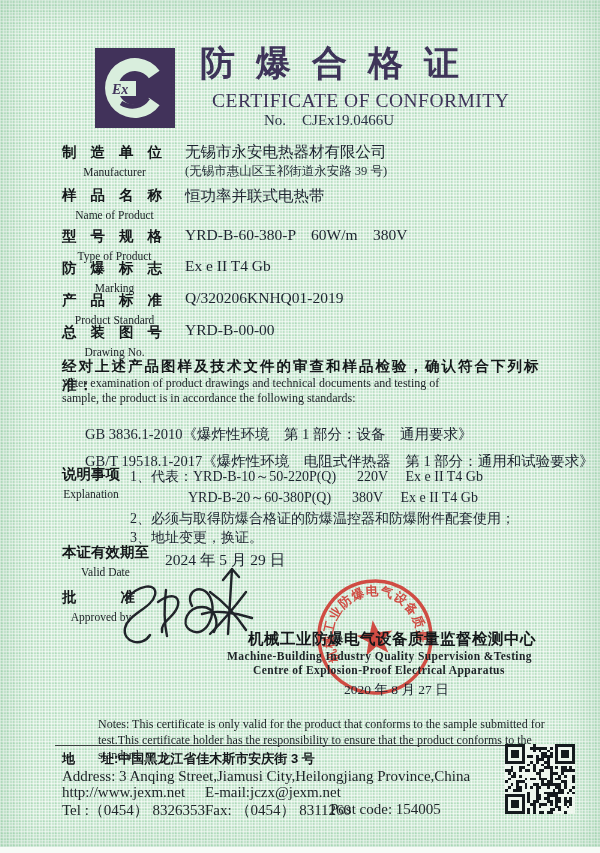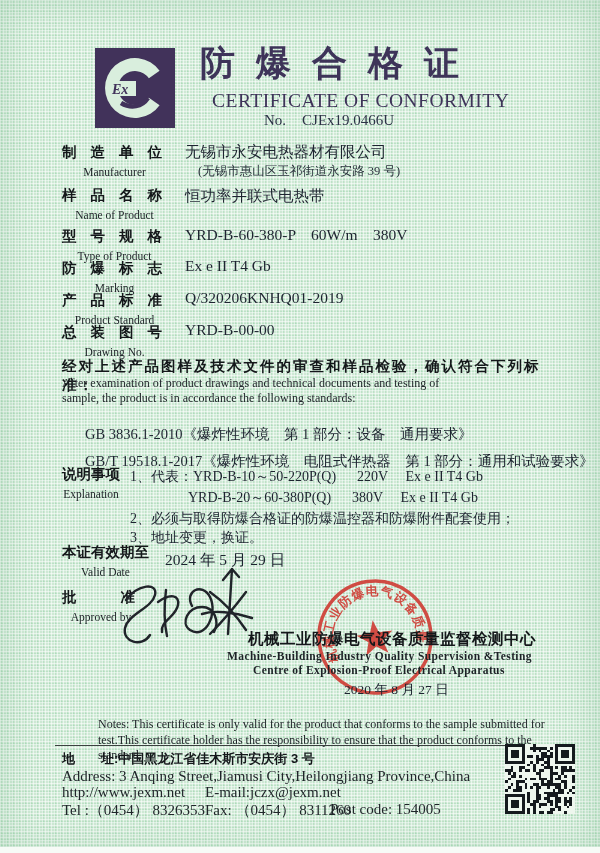--- a/index.html
+++ b/index.html
@@ -22,21 +22,21 @@
   .subtitle{
     font-family:"Liberation Serif",serif;font-size:19.5px;color:#3e3459;
     letter-spacing:.5px;white-space:nowrap;
   }
   .certno{font-family:"Liberation Serif",serif;font-size:15px;color:#2c3246;white-space:nowrap;}
   .certno .num{margin-left:16px;}
   .label-cn{font-weight:bold;font-size:14.5px;letter-spacing:5px;color:#14171a;white-space:pre;}
   .label-cn.tight{letter-spacing:0;}
   .label-en{font-family:"Liberation Serif",serif;font-size:11.5px;color:#20262a;margin-top:4px;letter-spacing:0;text-align:center;}
   .value{font-family:"Liberation Serif",serif;font-size:15.5px;color:#1d2430;white-space:pre;}
-  .value.small{font-size:12.5px;color:#27313a;padding-left:13px;}
+  .value.small{font-size:12.5px;color:#27313a;}
   .head-cn{font-weight:bold;font-size:14.5px;letter-spacing:2px;color:#14171a;}
   .head-en{font-family:"Liberation Serif",serif;font-size:12px;color:#20262a;line-height:15px;}
   .std{font-family:"Liberation Serif",serif;font-size:14.5px;color:#1d2430;line-height:26.5px;white-space:pre;}
   .expl{font-family:"Liberation Serif",serif;font-size:14px;color:#1d2430;white-space:pre;}
   .inst-cn{font-weight:bold;font-size:15.5px;color:#14171a;letter-spacing:.5px;white-space:nowrap;}
   .inst-en{font-family:"Liberation Serif",serif;font-weight:bold;font-size:11.5px;color:#1c2226;letter-spacing:.4px;white-space:nowrap;}
   .inst-date{font-family:"Liberation Serif",serif;font-size:13.5px;color:#1d2430;white-space:nowrap;}
   .notes-cn{font-weight:bold;font-size:13px;letter-spacing:.8px;color:#14171a;}
   .notes-en{font-family:"Liberation Serif",serif;font-size:12px;color:#20262a;line-height:15.5px;margin-left:36px;}
   .divider{border-top:1.5px solid #3c4140;height:0;}

